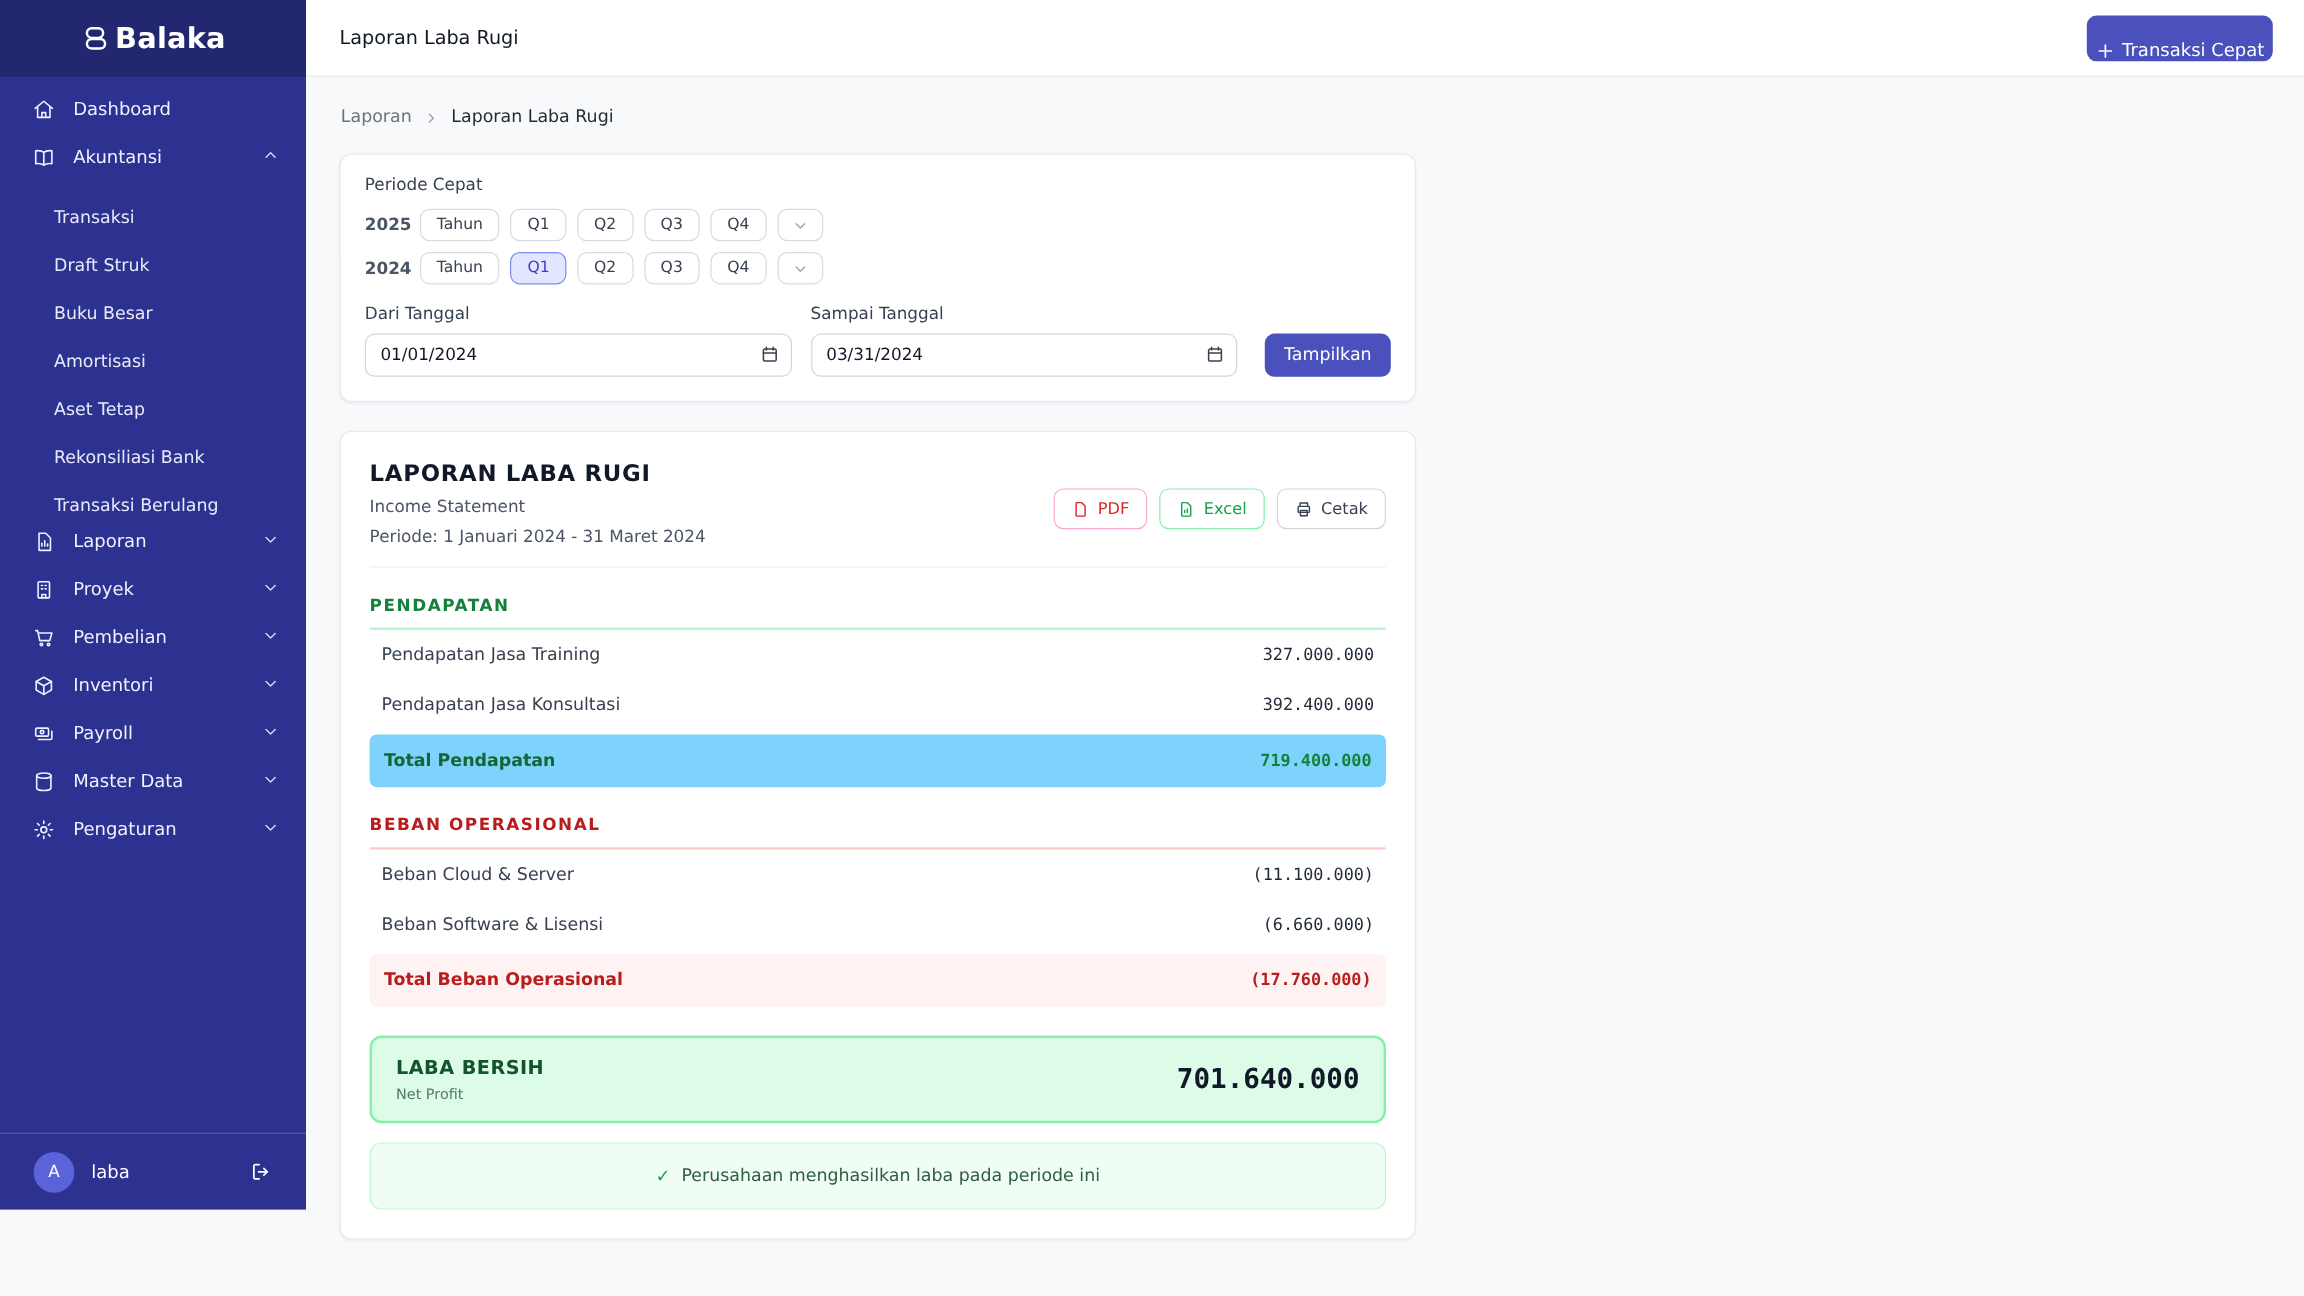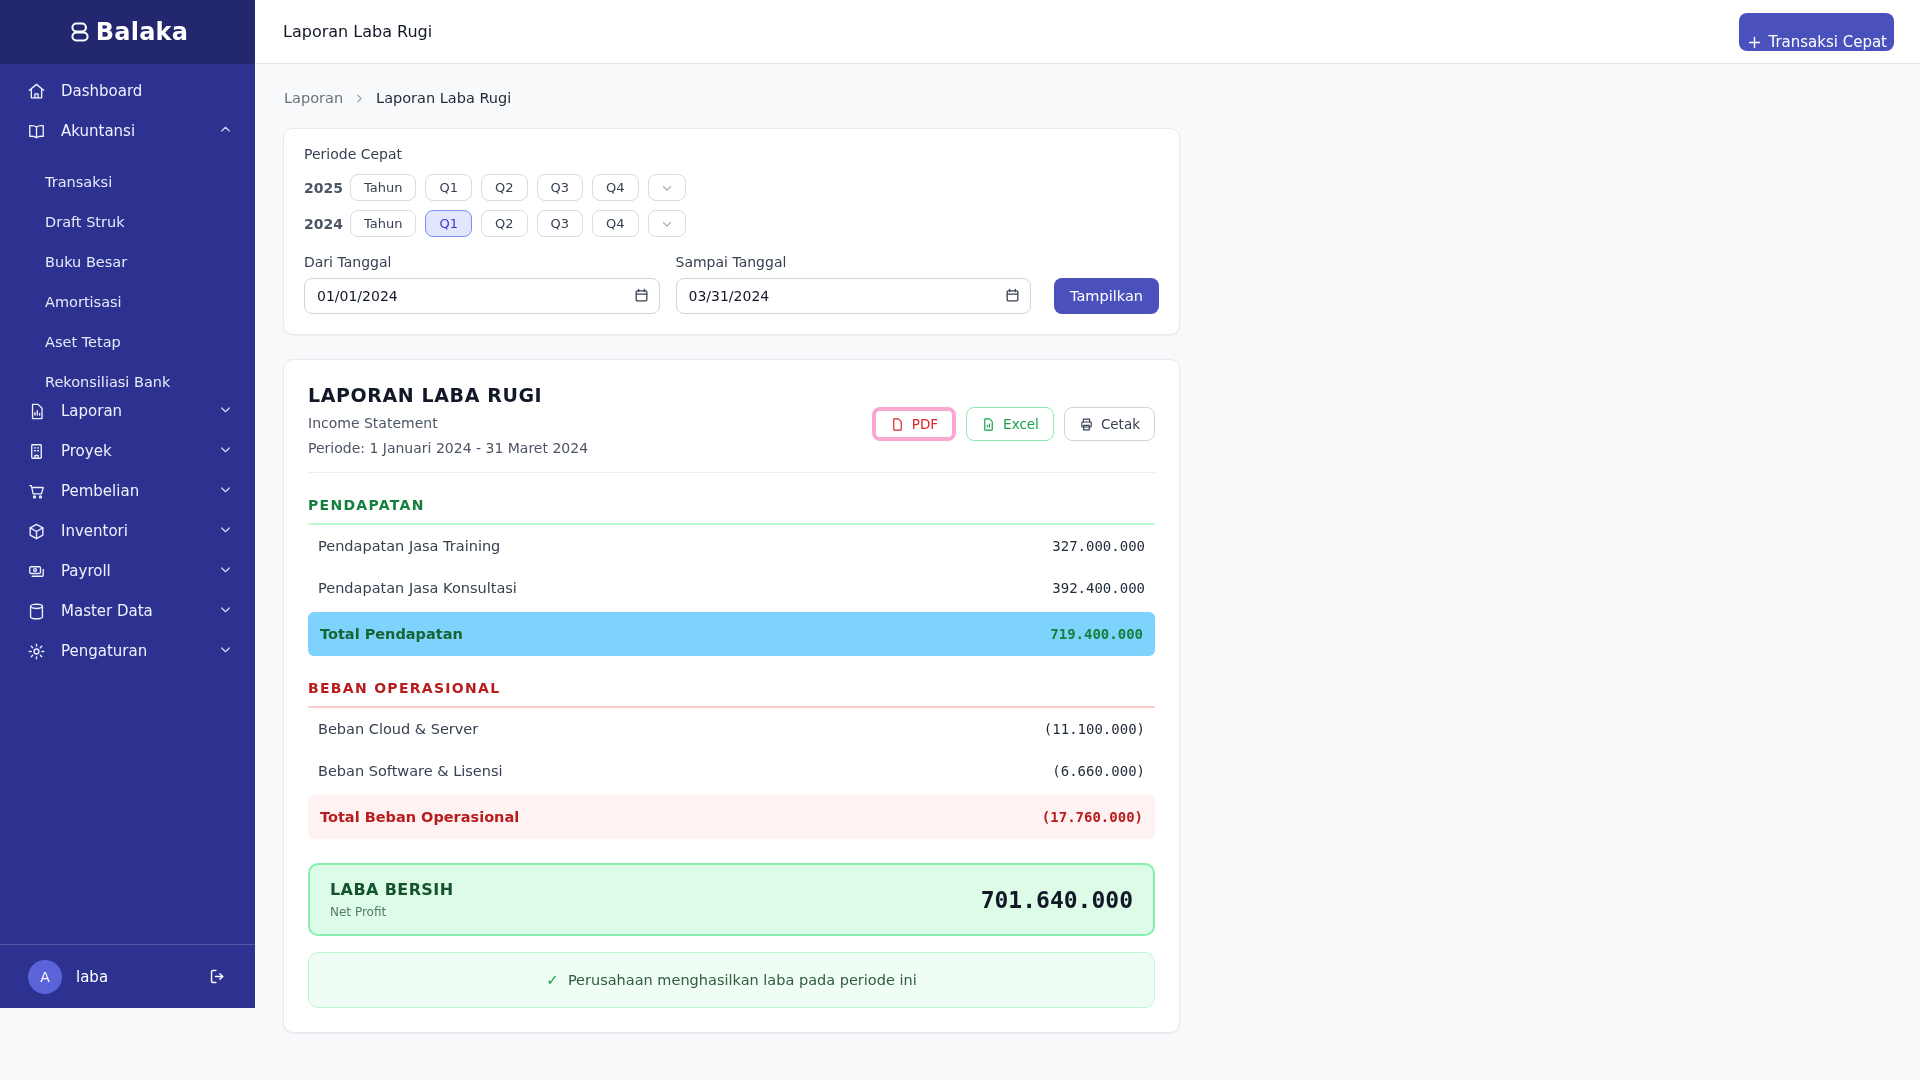--- a/index.html
+++ b/index.html
@@ -57,21 +57,21 @@
   .show-btn { height:36px; padding:0 16px; margin-left:7px; background:#4a51bd; color:#fff; border:none; border-radius:8px; font-size:14.5px; font-family:inherit; cursor:pointer; }
 
   
   .report-card { padding:24px 24px 24px; }
   .report-header { display:flex; align-items:flex-start; border-bottom:1px solid #eceef2; padding-bottom:16px; }
   .report-title { font-size:19px; font-weight:bold; color:#111827; letter-spacing:.6px; margin-bottom:9px; }
   .report-subtitle { font-size:14px; color:#4b5563; margin-bottom:9px; }
   .report-period { font-size:14px; color:#4b5563; }
   .export-btns { margin-left:auto; display:flex; gap:10px; margin-top:23px; }
   .exp-btn { height:34px; padding:0 14px; border-radius:8px; background:#fff; display:flex; align-items:center; gap:7px; font-size:13.5px; font-family:inherit; cursor:pointer; }
-  .exp-pdf { border:4px solid #f9a8d4; color:#dc2626; }
+  .exp-pdf { border:1px solid #f9a8d4; color:#dc2626; }
   .exp-excel { border:1px solid #86efac; color:#16a34a; }
   .exp-print { border:1px solid #d1d5db; color:#374151; }
 
   .section-heading { font-size:14px; font-weight:bold; letter-spacing:1.3px; margin-top:24px; }
   .heading-green { color:#15803d; }
   .heading-red { color:#b91c1c; }
   .rule { height:2px; margin-top:10px; border-radius:1px; }
   .rule-green { background:#bbf7d0; }
   .rule-red { background:#fecaca; }
 
@@ -149,20 +149,23 @@
         <span>Buku Besar</span>
       </div>
     <div class="sub-item">
         <span>Amortisasi</span>
       </div>
     <div class="sub-item">
         <span>Aset Tetap</span>
       </div>
     <div class="sub-item">
         <span>Rekonsiliasi Bank</span>
+      </div>
+    <div class="sub-item">
+        <span>Transaksi Berulang</span>
       </div>
 
     <div class="nav-item">
       <span>
         <svg width="19" height="19" viewBox="0 0 24 24" fill="none" stroke="currentColor" stroke-width="1.7" stroke-linecap="round" stroke-linejoin="round">
             <path d="M7 3h7l5 5v12.5a.5.5 0 0 1-.5.5h-11a.5.5 0 0 1-.5-.5V3.5A.5.5 0 0 1 7 3Z"></path>
             <path d="M10 16.5v-3M13 16.5v-5.5M16 16.5v-2"></path>
           </svg>
       </span>
       <span>Laporan</span>

